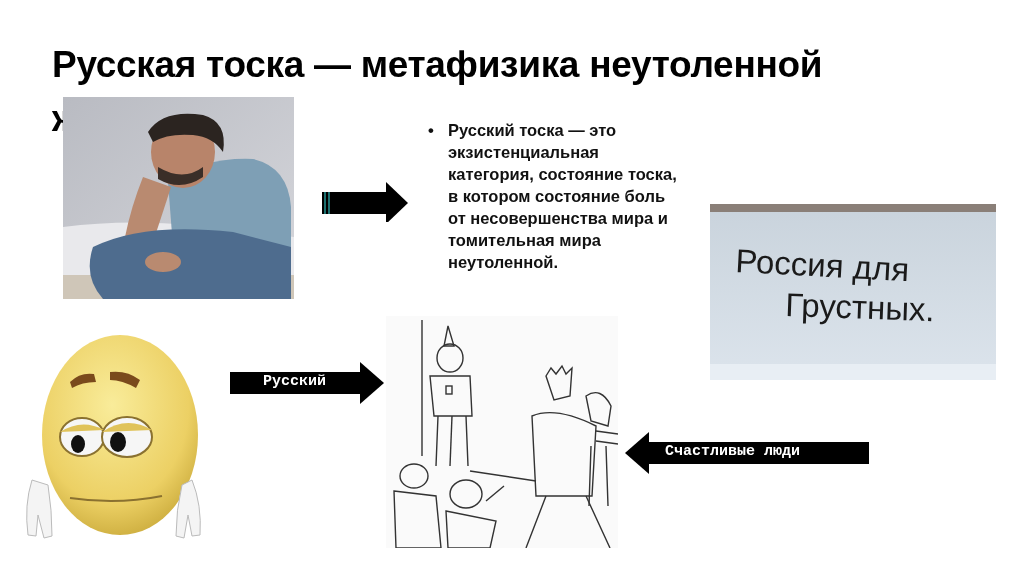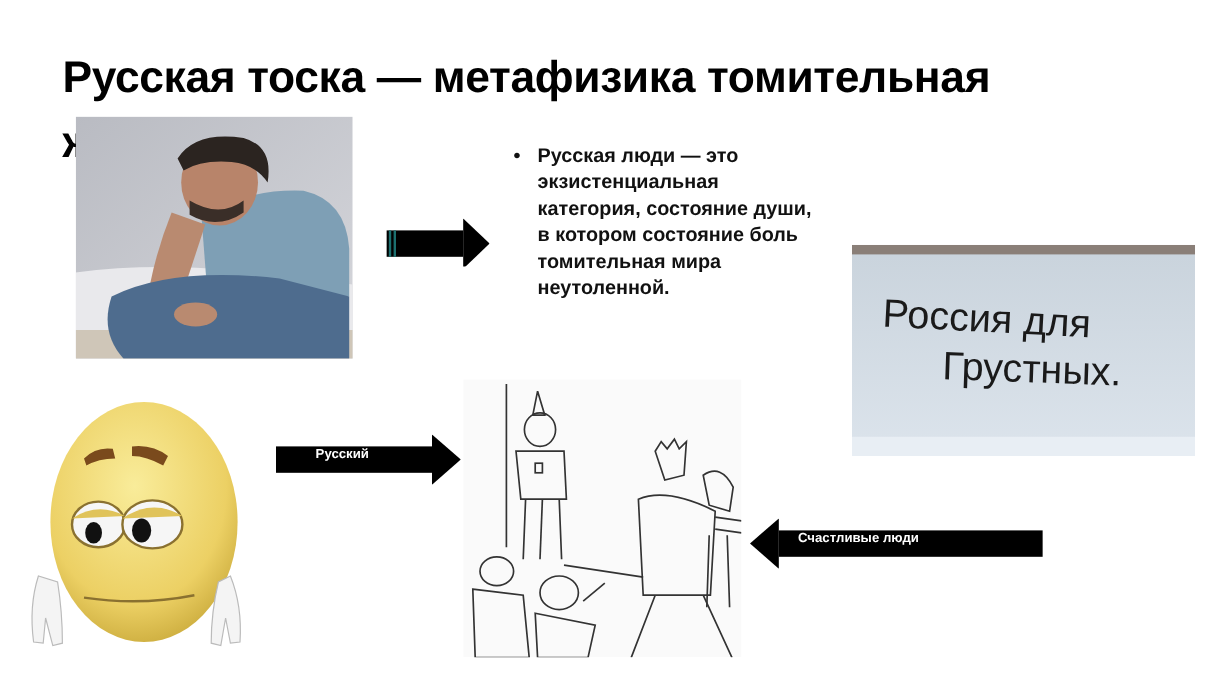--- a/index.html
+++ b/index.html
@@ -6,27 +6,27 @@
   body { width:1024px; height:574px; position:relative; overflow:hidden; font-family:"Liberation Sans", sans-serif; }
   .title { position:absolute; left:52px; top:38px; font-size:37px; font-weight:bold; color:#000; line-height:54px; width:900px; letter-spacing:-0.3px; }
   .abs { position:absolute; }
   .photo-man { left:63px; top:97px; width:231px; height:202px; overflow:hidden; }
   .bullet { left:428px; top:119px; width:310px; font-size:16.5px; font-weight:bold; color:#111; line-height:22px; }
   .bullet .dot { position:absolute; left:0; top:0; }
   .bullet .txt { margin-left:20px; display:block; }
   .graffiti { left:710px; top:204px; width:286px; height:176px; overflow:hidden; }
   .emoji { left:22px; top:330px; width:192px; height:215px; }
   .comic { left:386px; top:316px; width:232px; height:232px; overflow:hidden; }
-  .arrow-label { color:#fff; font-weight:bold; font-size:11px; font-family:Liberation Sans, sans-serif; }
+  .arrow-label { color:#fff; font-weight:bold; font-size:15px; font-family:Liberation Mono, monospace; }
 </style>
 </head>
 <body>
 
 <div class="title">
-  <div>Русская тоска — метафизика томительная</div>
+  <div>Русская тоска — метафизика неутоленной</div>
   <div>ж</div>
 </div>
 
 <div class="abs photo-man">
   <svg width="231" height="202" viewBox="0 0 231 202">
     <defs>
       <linearGradient id="wall" x1="0" y1="0" x2="1" y2="1">
         <stop offset="0" stop-color="#b9bbc2"></stop>
         <stop offset="1" stop-color="#d6d7dc"></stop>
       </linearGradient>
@@ -55,24 +55,25 @@
     <rect x="0" y="10" width="64" height="22" fill="#000"></rect>
     <rect x="2" y="10" width="2" height="22" fill="#1c6f6f"></rect>
     <rect x="6" y="10" width="2" height="22" fill="#1c6f6f"></rect>
     <polygon points="64,0 86,21 64,42" fill="#000"></polygon>
   </svg>
 </div>
 
 <div class="abs bullet">
   <span class="dot">•</span>
   <span class="txt">
-    <span style="display:block">Русская люди — это</span>
+    <span style="display:block">Русский тоска — это</span>
     <span style="display:block">экзистенциальная</span>
-    <span style="display:block">категория, состояние души,</span>
+    <span style="display:block">категория, состояние тоска,</span>
     <span style="display:block">в котором состояние боль</span>
+    <span style="display:block">от несовершенства мира и</span>
     <span style="display:block">томительная мира</span>
     <span style="display:block">неутоленной.</span>
   </span>
 </div>
 
 <div class="abs graffiti">
   <svg width="286" height="176" viewBox="0 0 286 176">
     <defs>
       <linearGradient id="wallg" x1="0" y1="0" x2="0" y2="1">
         <stop offset="0" stop-color="#c9d3dc"></stop>

